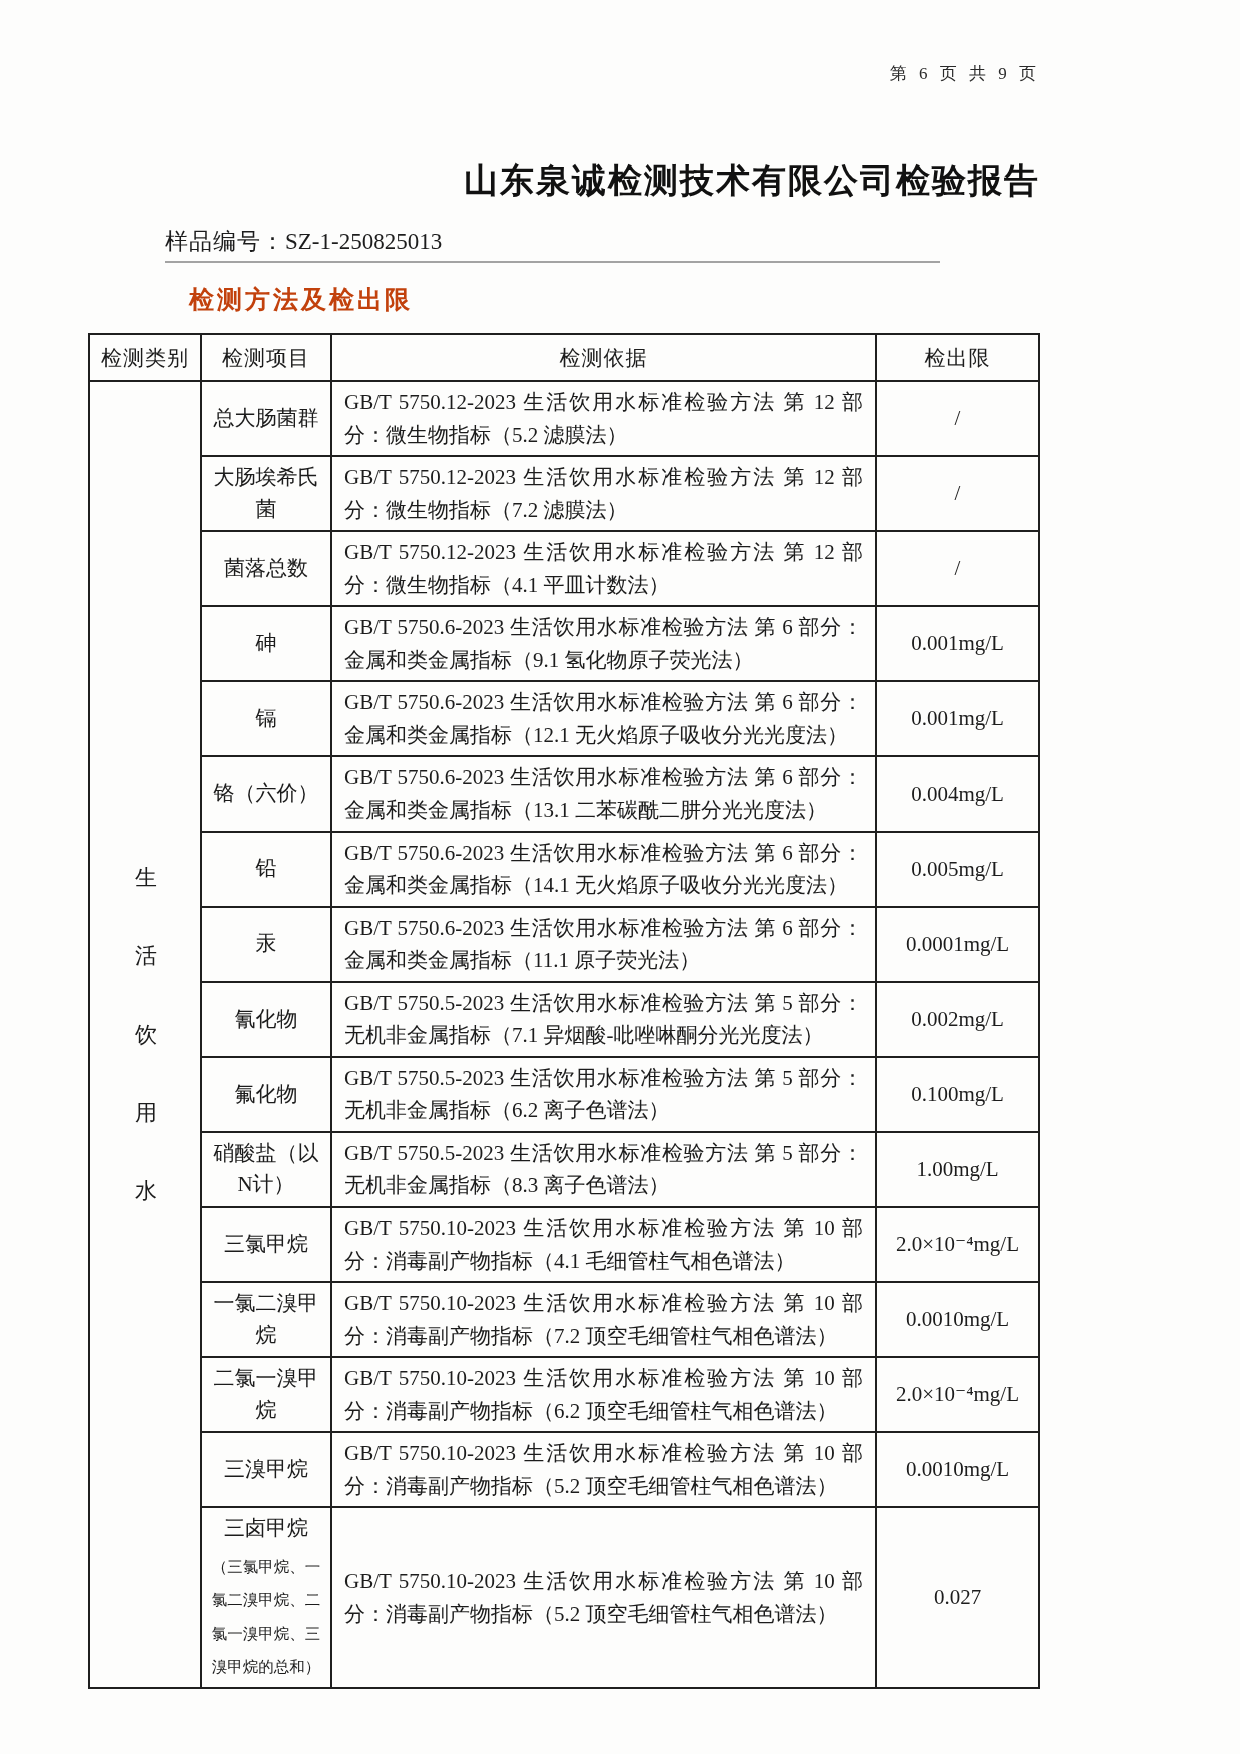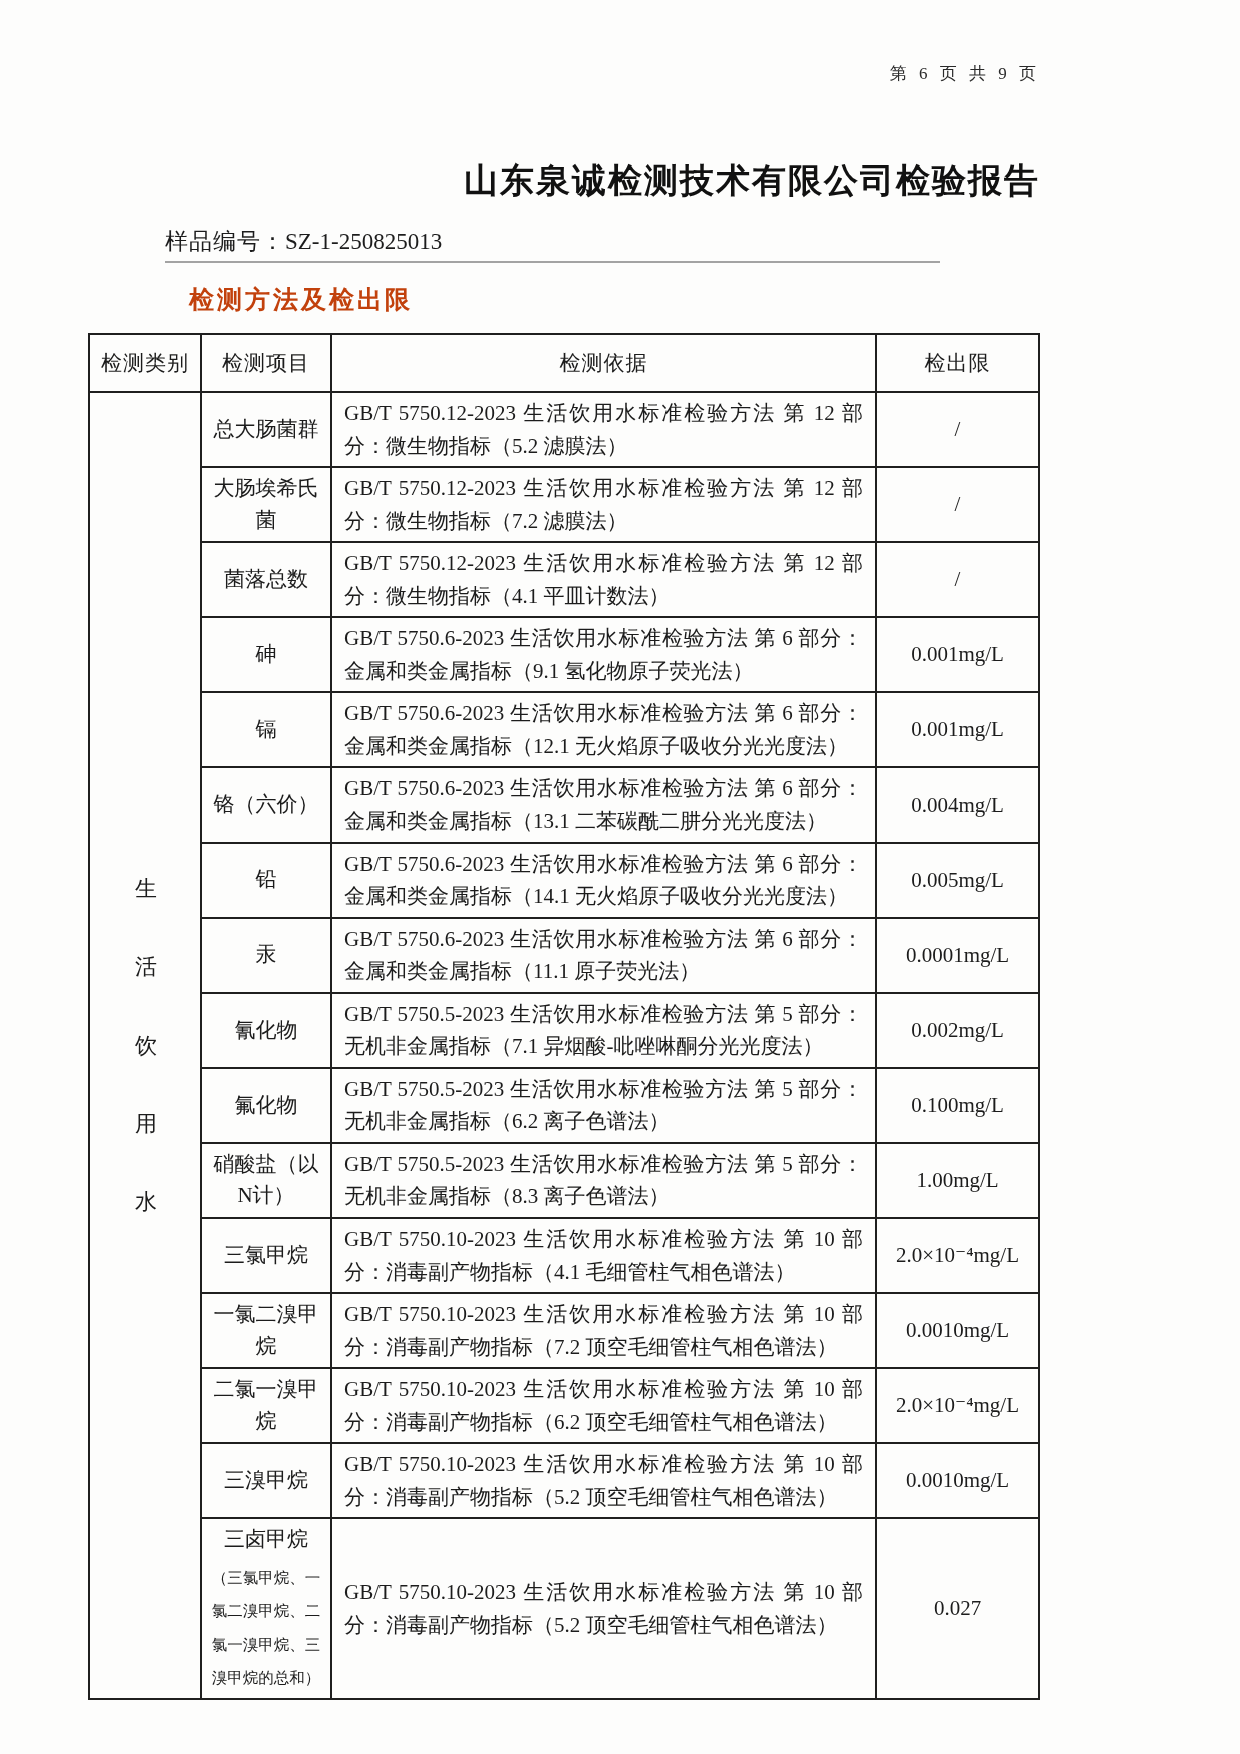--- a/index.html
+++ b/index.html
@@ -66,21 +66,21 @@
   }
   .method-table col.c-cat  { width: 112px; }
   .method-table col.c-item { width: 130px; }
   .method-table col.c-basis{ width: 545px; }
   .method-table col.c-lim  { width: 163px; }
   .method-table th, .method-table td {
     border: 2px solid #1f1f1f;
     vertical-align: middle;
   }
   .method-table th {
-    height: 58px;
+    height: 47px;
     font-weight: normal;
     text-align: center;
     letter-spacing: 1px;
     font-size: 21px;
   }
   .method-table td { height: 59px; }
   td.cell-item {
     text-align: center;
     padding: 4px 8px;
     line-height: 1.5;

